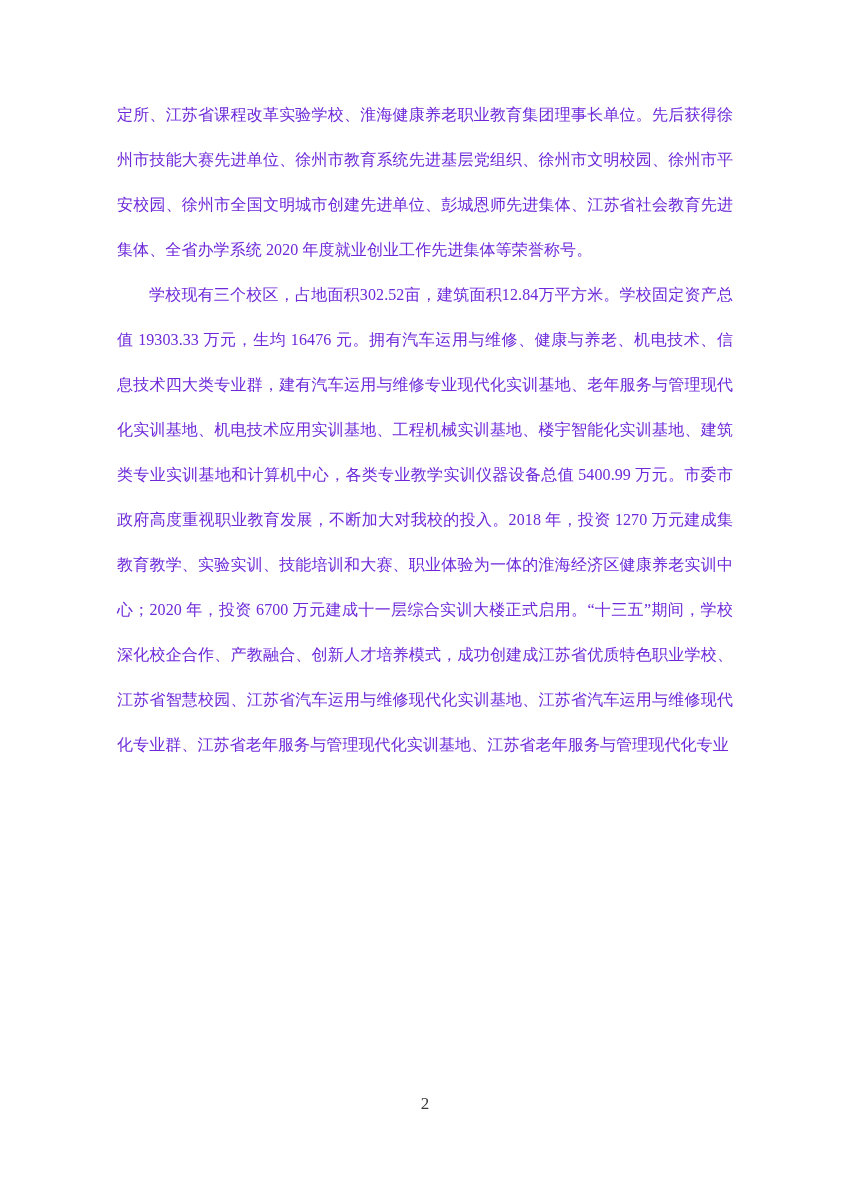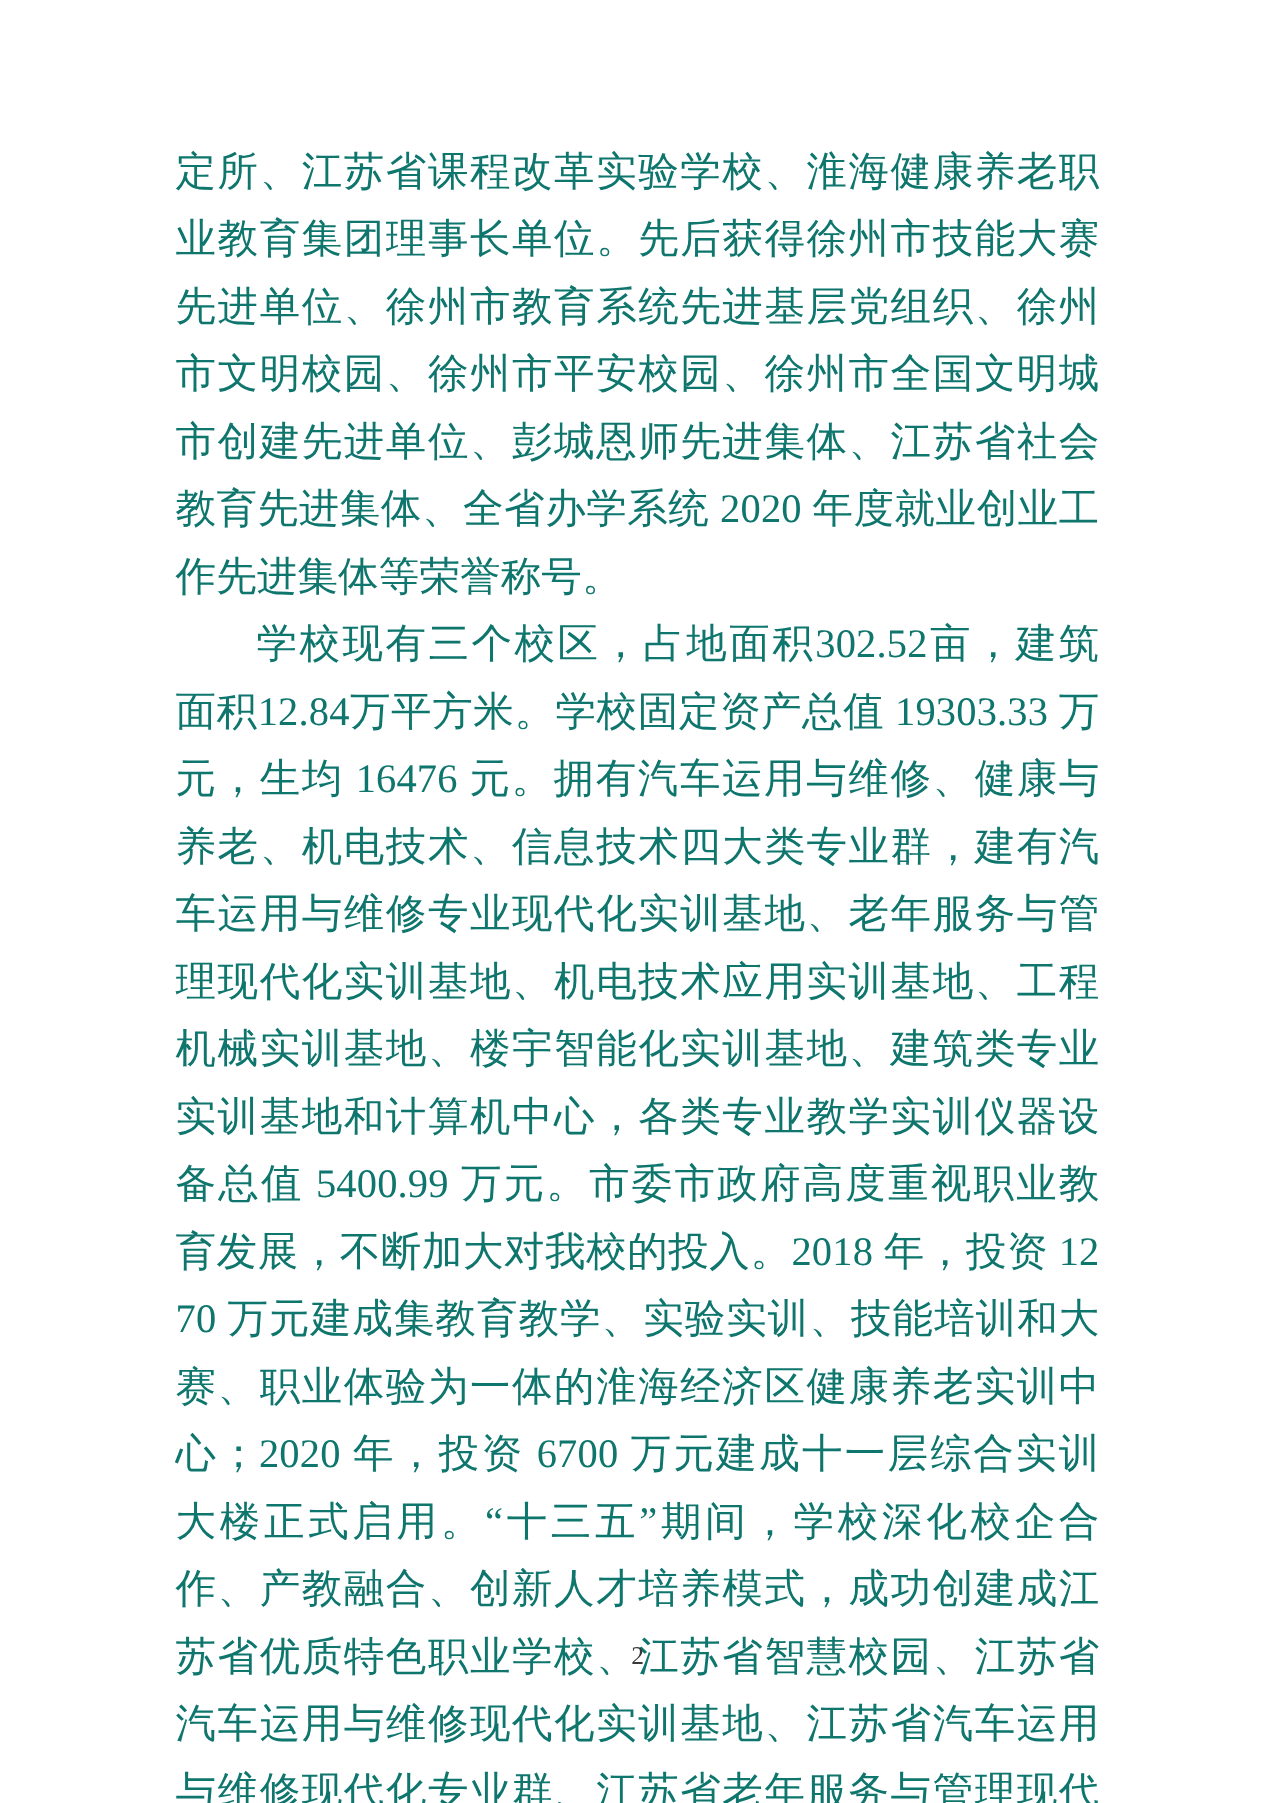--- a/index.html
+++ b/index.html
@@ -21,26 +21,26 @@
   
   #text-body {
     position: absolute;
     left: 117px;
     top: 92px;
     width: 616px;
   }
 
   .para {
     margin: 0;
-    font-size: 27px;
+    font-size: 16px;
     line-height: 45px;
     text-align: justify;
     text-justify: inter-character;
     letter-spacing: 0.1px;
-    color: #0f766e;
+    color: #6d28d9;
     word-break: break-all;
   }
 
   .para.indent {
     text-indent: 2em;
   }
 
   #page-number {
     position: absolute;
     left: 0;

